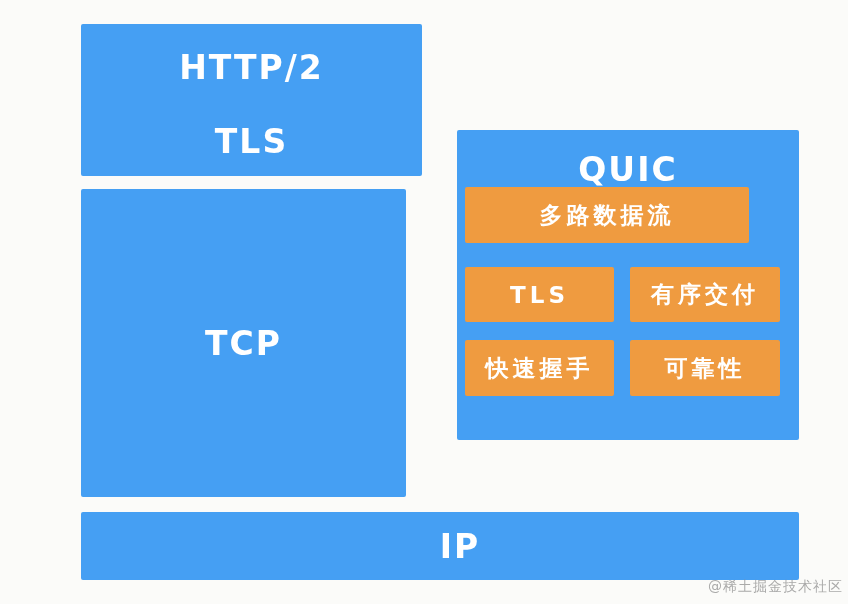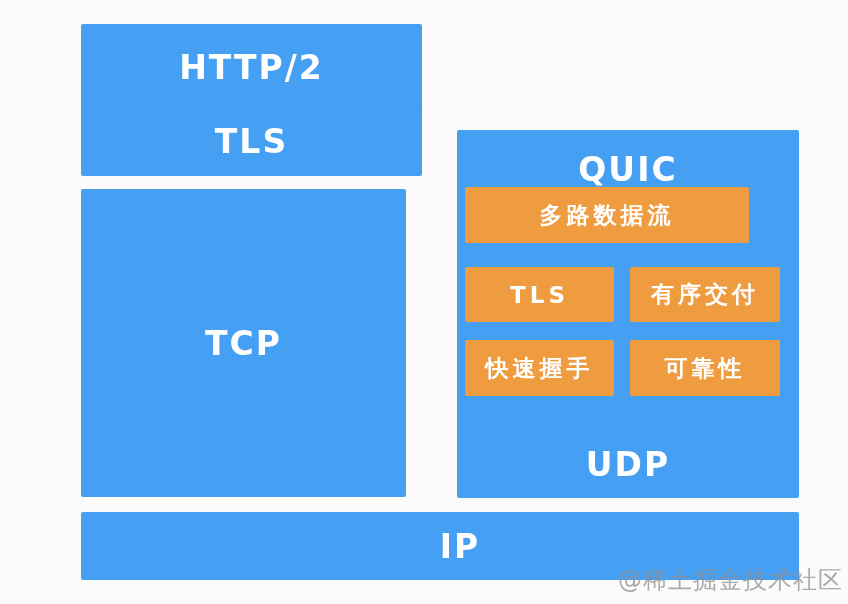--- a/index.html
+++ b/index.html
@@ -57,21 +57,21 @@
 
   .udp   { left: 457px; top: 430px; width: 342px; height: 68px; }
 
   
   .ip    { left: 81px;  top: 512px; width: 718px; height: 68px; padding-left: 40px; }
 
   .watermark {
     position: absolute;
     right: 5px;
     bottom: 8px;
-    font-size: 24px;
+    font-size: 14px;
     color: #8f8f8f;
     opacity: 0.75;
     letter-spacing: 1px;
     user-select: none;
   }
 </style>
 </head>
 <body>
 
 <div class="canvas">
@@ -99,23 +99,20 @@
   </div>
   <div class="box orange ordered">
     <span class="label lbl-md">有序交付</span>
   </div>
   <div class="box orange handshake">
     <span class="label lbl-md">快速握手</span>
   </div>
   <div class="box orange reliable">
     <span class="label lbl-md">可靠性</span>
   </div>
-  <div class="box blue udp">
-    <span class="label lbl-lg">UDP</span>
-  </div>
 
   <div class="box blue ip">
     <span class="label lbl-lg">IP</span>
   </div>
 
   <div class="watermark">@稀土掘金技术社区</div>
 
 </div>
 
 </body></html>

